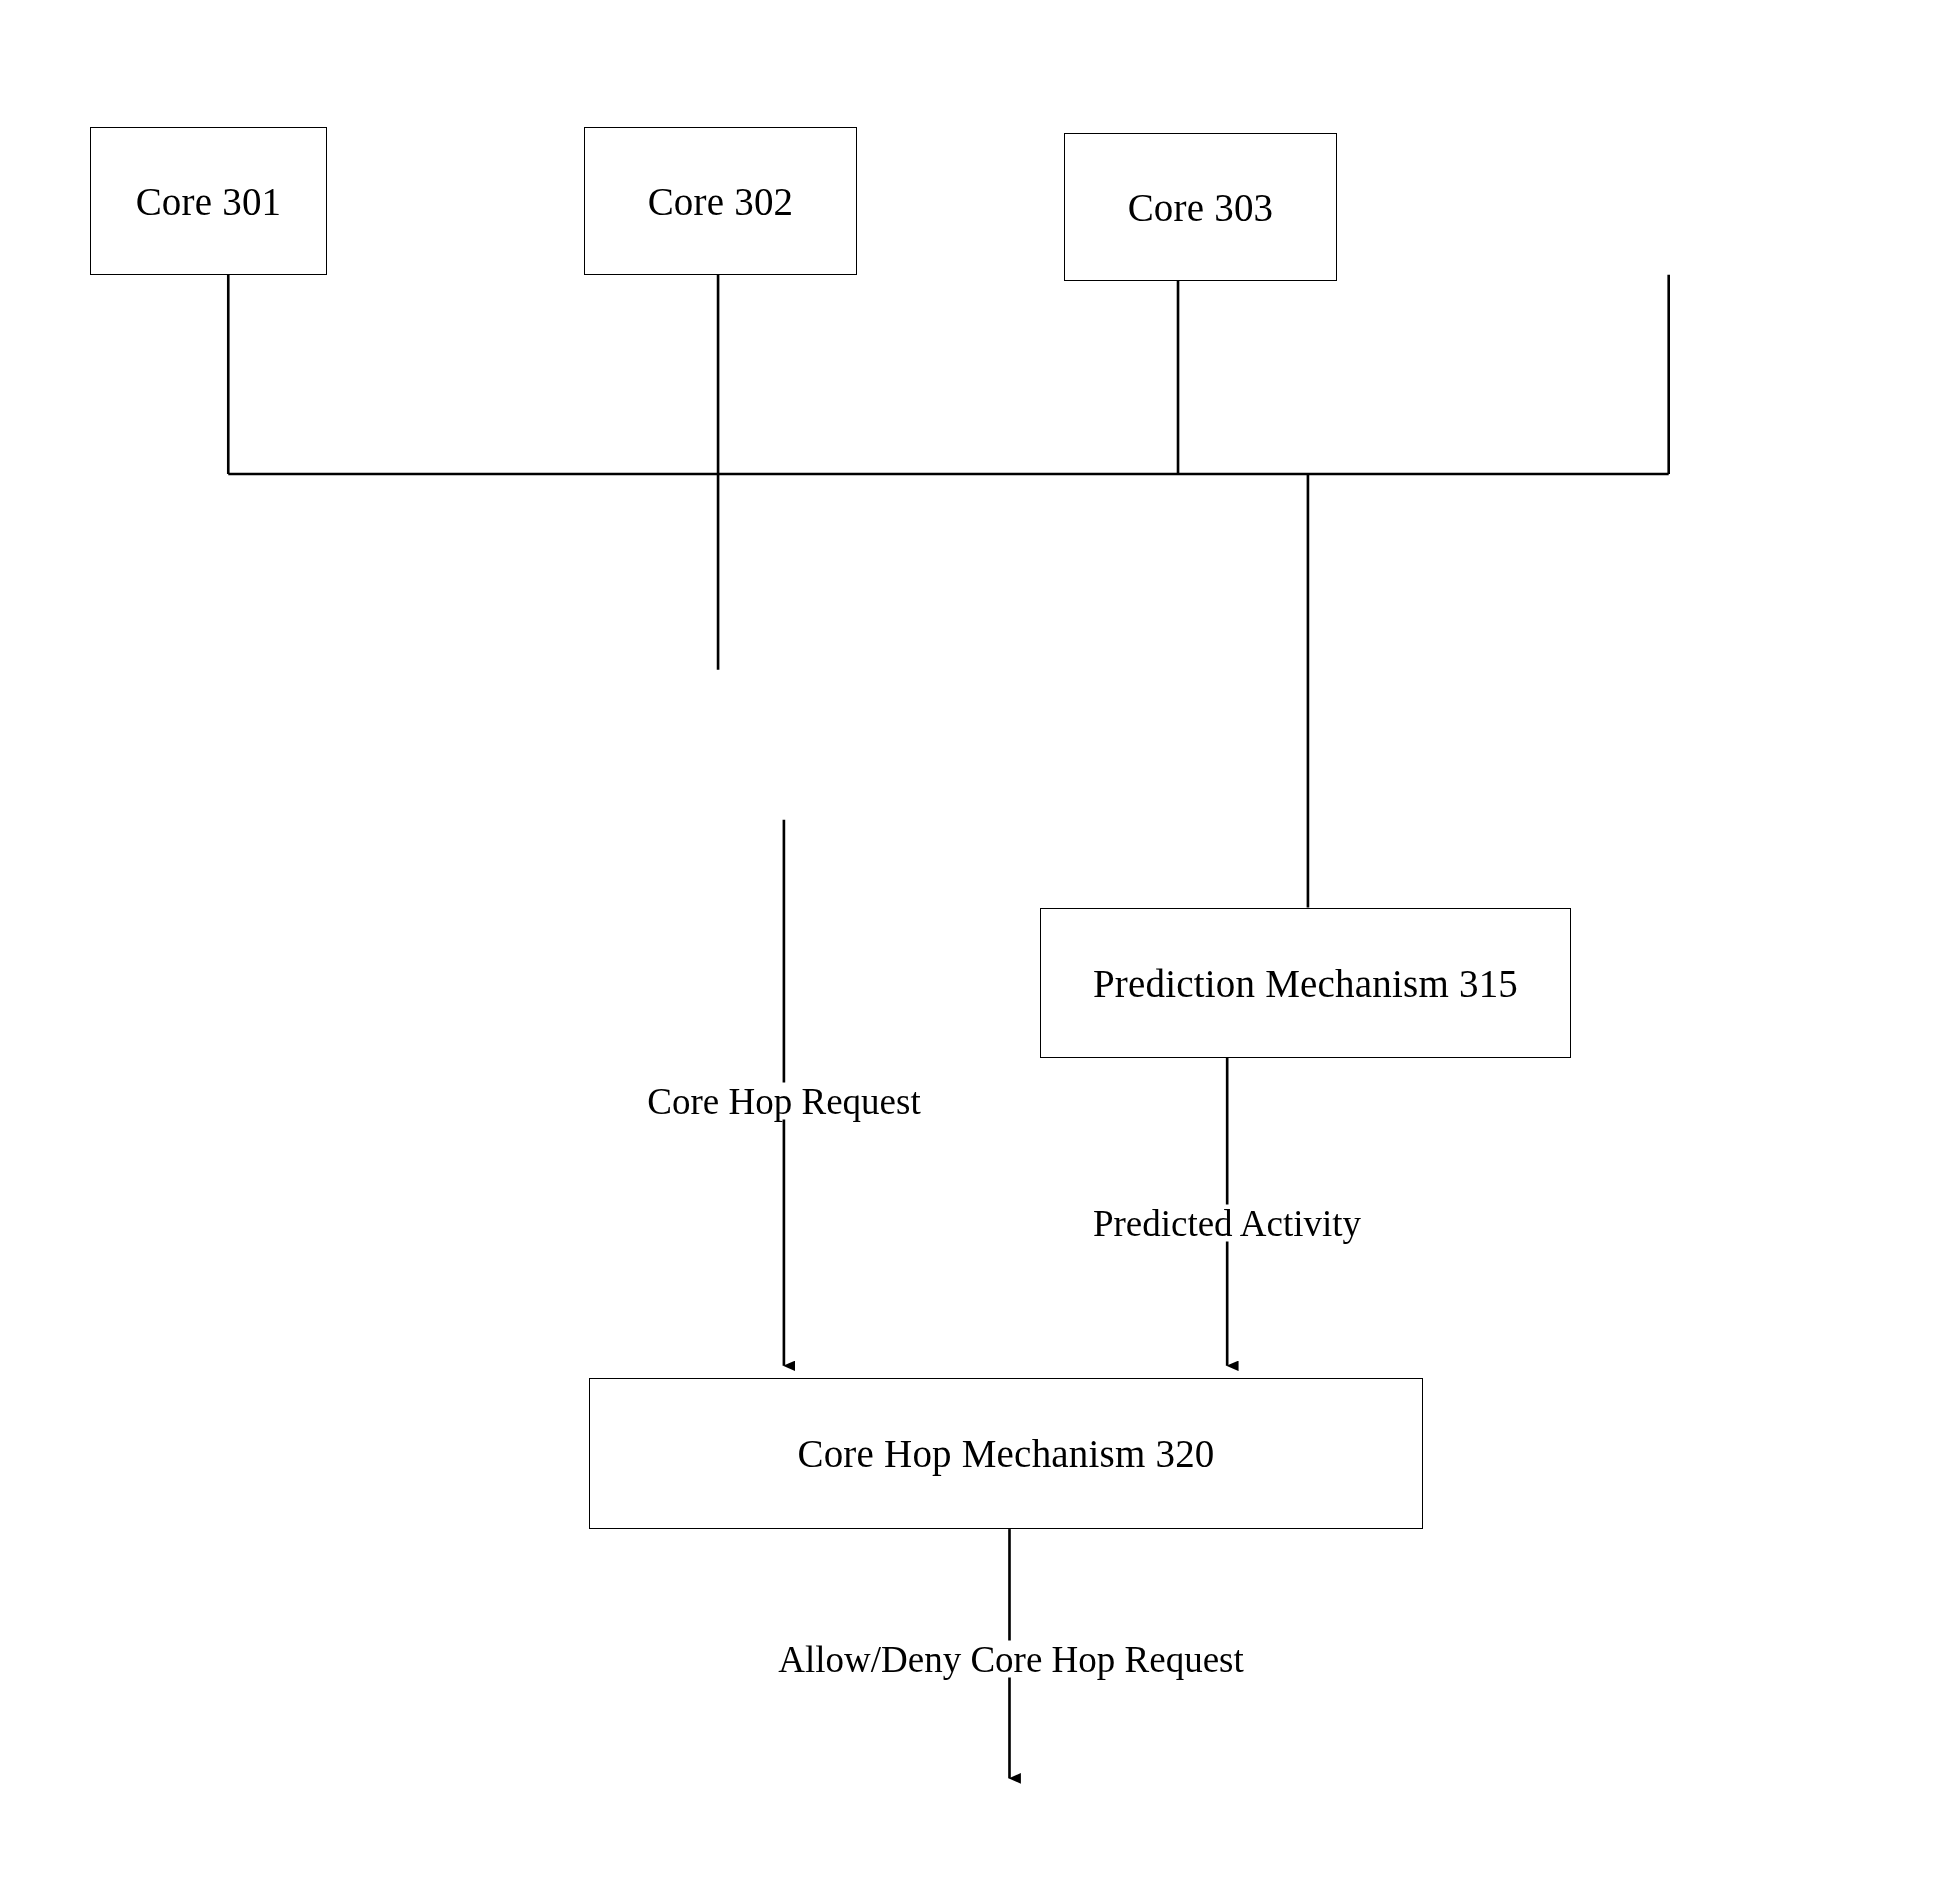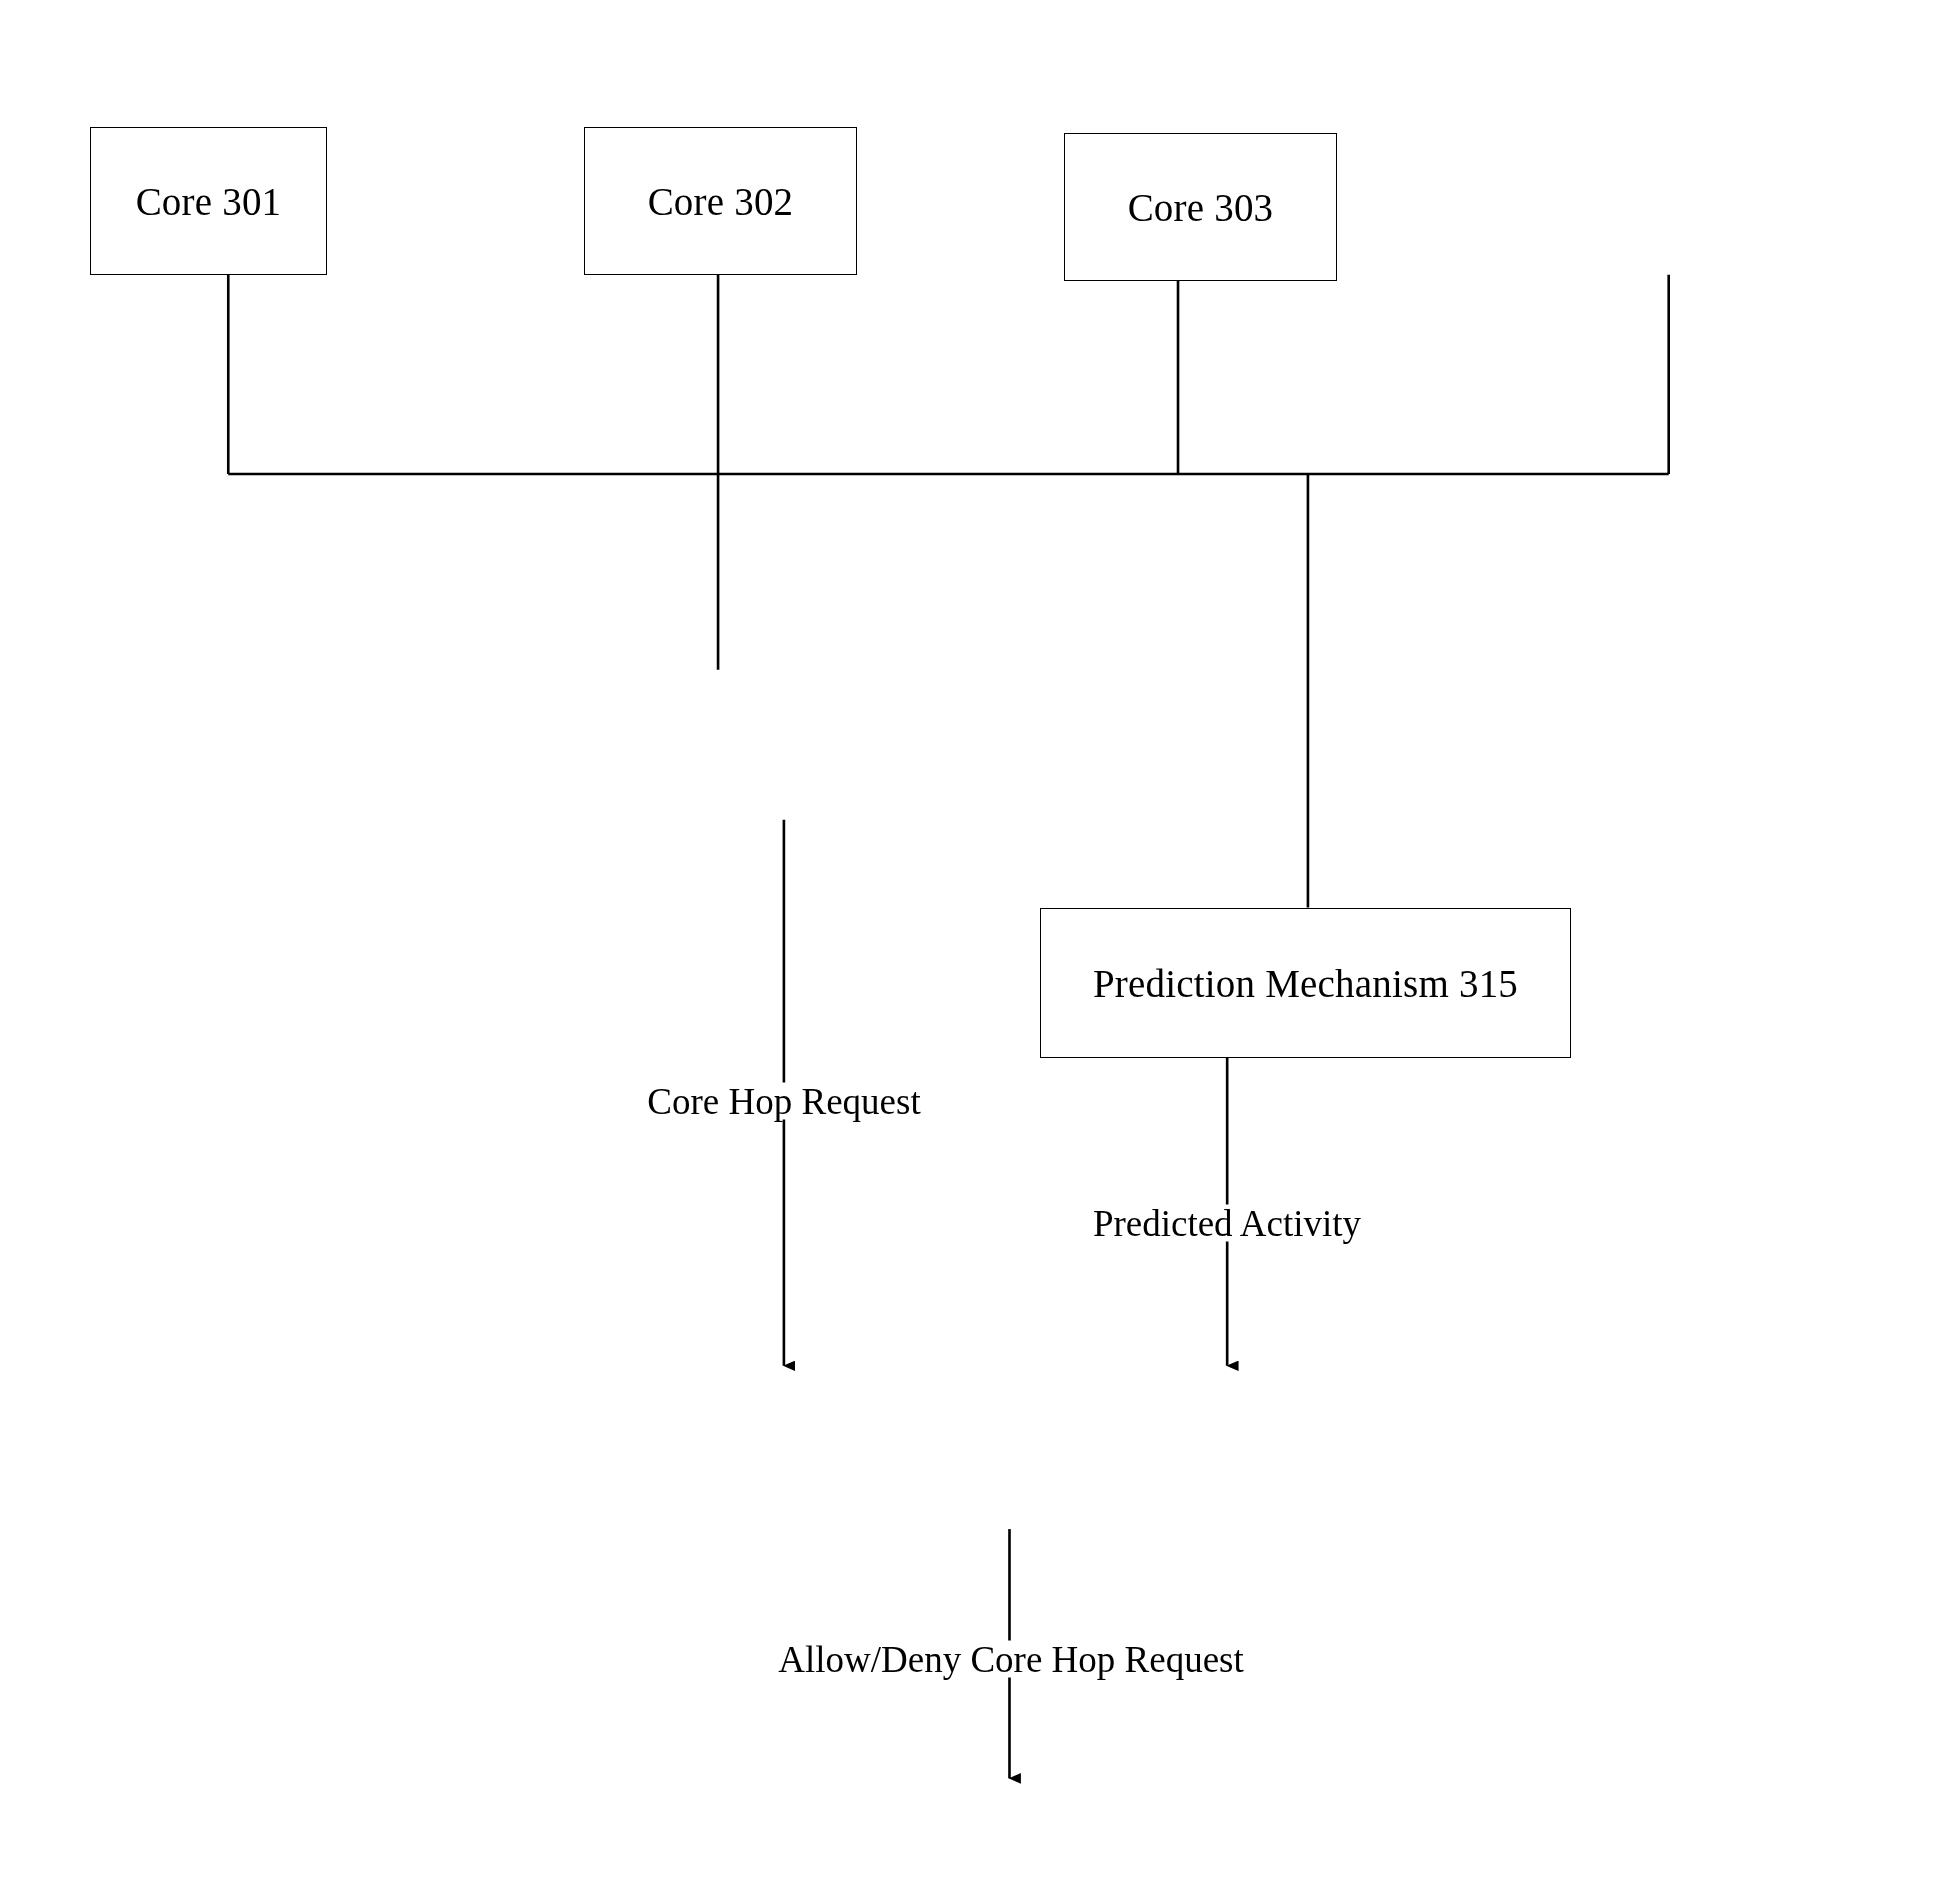--- a/index.html
+++ b/index.html
@@ -99,20 +99,23 @@
   <div class="node-box" style="left:1064px; top:127px; width:273px; height:148px;margin-top:6px;">
     <span class="node-label">Core 303</span>
   </div>
 
 
 
   <div class="node-box" style="left:1040px; top:908px; width:531px; height:150px;">
     <span class="node-label">Prediction Mechanism 315</span>
   </div>
 
+  <div class="node-box" style="left:589px; top:1378px; width:834px; height:151px;">
+    <span class="node-label">Core Hop Mechanism 320</span>
+  </div>
 
   <div class="edge-label" style="left:784px; top:1101px;">
     <span>Core Hop Request</span>
   </div>
 
   <div class="edge-label" style="left:1227px; top:1223px;">
     <span>Predicted Activity</span>
   </div>
 
   <div class="edge-label" style="left:1011px; top:1659px;">

